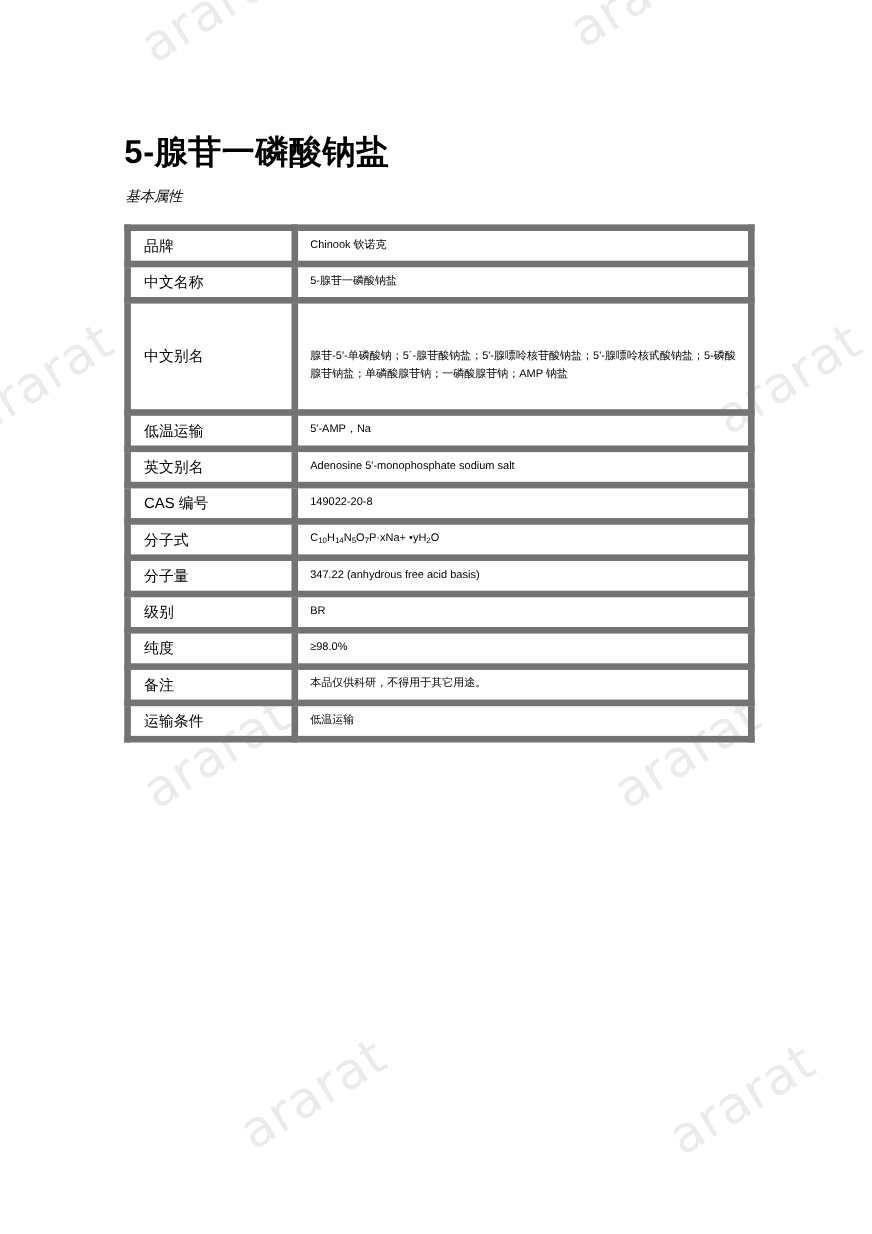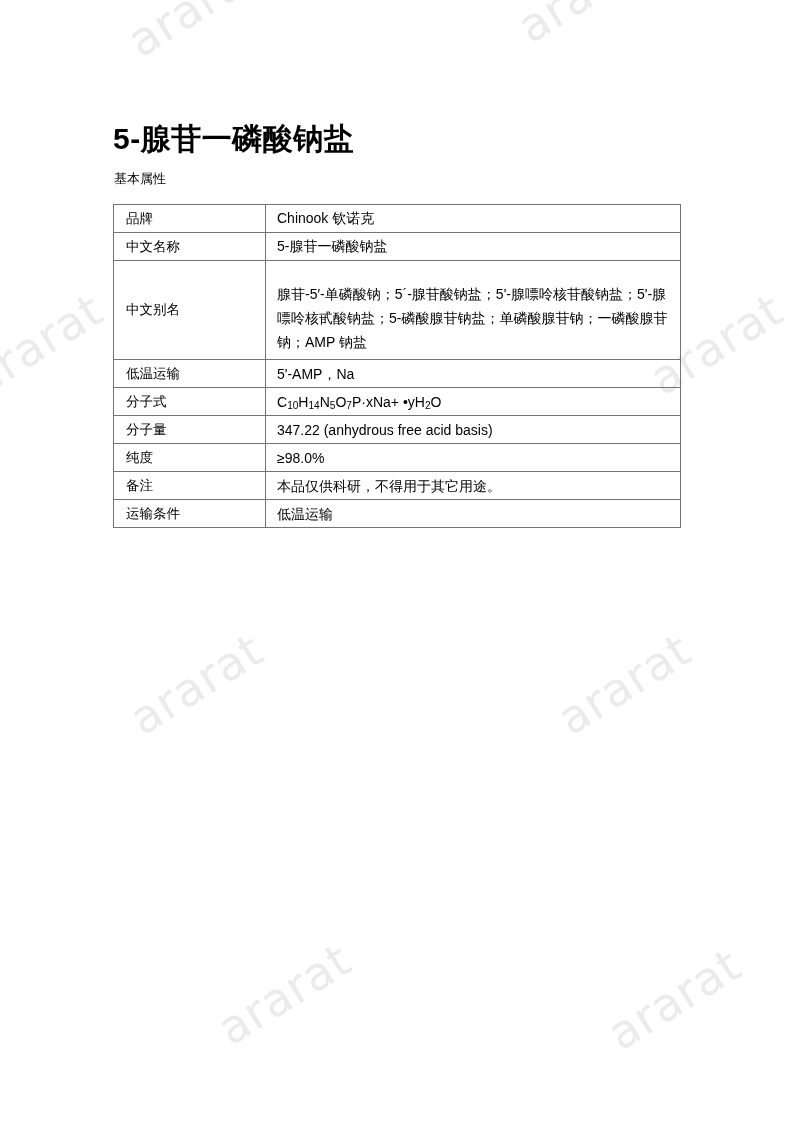--- a/index.html
+++ b/index.html
@@ -55,47 +55,48 @@
   }
 
   #section-subtitle {
     position: absolute;
     left: 114px;
     top: 171px;
     font-size: 13px;
     font-weight: 400;
     line-height: 1.2;
     white-space: nowrap;
+    font-style: italic;
   }
 
   #props-table {
     position: absolute;
     left: 113px;
     top: 204px;
     width: 567px;
     border-collapse: collapse;
     table-layout: fixed;
     font-size: 13.5px;
   }
   #props-table col.label-col { width: 152px; }
   #props-table col.value-col { width: 415px; }
 
   #props-table td {
-    border: 1px solid #737373;
+    border: 6px solid #737373;
     padding: 0 0 0 12px;
     height: 27px;
     vertical-align: middle;
     line-height: 1.45;
     font-weight: 400;
   }
   #props-table td.label {
     font-size: 13.5px;
   }
   #props-table td.value {
-    font-size: 14px;
+    font-size: 10px;
     padding-left: 11px;
   }
   #props-table tr.tall td {
     height: 70px;
   }
   #props-table tr.tall td.value {
     padding-top: 21px;
     padding-bottom: 5px;
     padding-right: 6px;
     line-height: 1.72;
@@ -145,26 +146,38 @@
         </tr>
         <tr class="tall">
           <td class="label">中文别名</td>
           <td class="value">腺苷-5′-单磷酸钠；5´-腺苷酸钠盐；5'-腺嘌呤核苷酸钠盐；5'-腺嘌呤核甙酸钠盐；5-磷酸腺苷钠盐；单磷酸腺苷钠；一磷酸腺苷钠；AMP 钠盐</td>
         </tr>
         <tr>
           <td class="label">低温运输</td>
           <td class="value">5'-AMP，Na</td>
         </tr>
         <tr>
+          <td class="label">英文别名</td>
+          <td class="value">Adenosine 5′-monophosphate sodium salt</td>
+        </tr>
+        <tr>
+          <td class="label">CAS 编号</td>
+          <td class="value">149022-20-8</td>
+        </tr>
+        <tr>
           <td class="label">分子式</td>
           <td class="value"><span class="formula">C<sub>10</sub>H<sub>14</sub>N<sub>5</sub>O<sub>7</sub>P·xNa+ •yH<sub>2</sub>O</span></td>
         </tr>
         <tr>
           <td class="label">分子量</td>
           <td class="value">347.22 (anhydrous free acid basis)</td>
+        </tr>
+        <tr>
+          <td class="label">级别</td>
+          <td class="value">BR</td>
         </tr>
         <tr>
           <td class="label">纯度</td>
           <td class="value">≥98.0%</td>
         </tr>
         <tr>
           <td class="label">备注</td>
           <td class="value">本品仅供科研，不得用于其它用途。</td>
         </tr>
         <tr>

